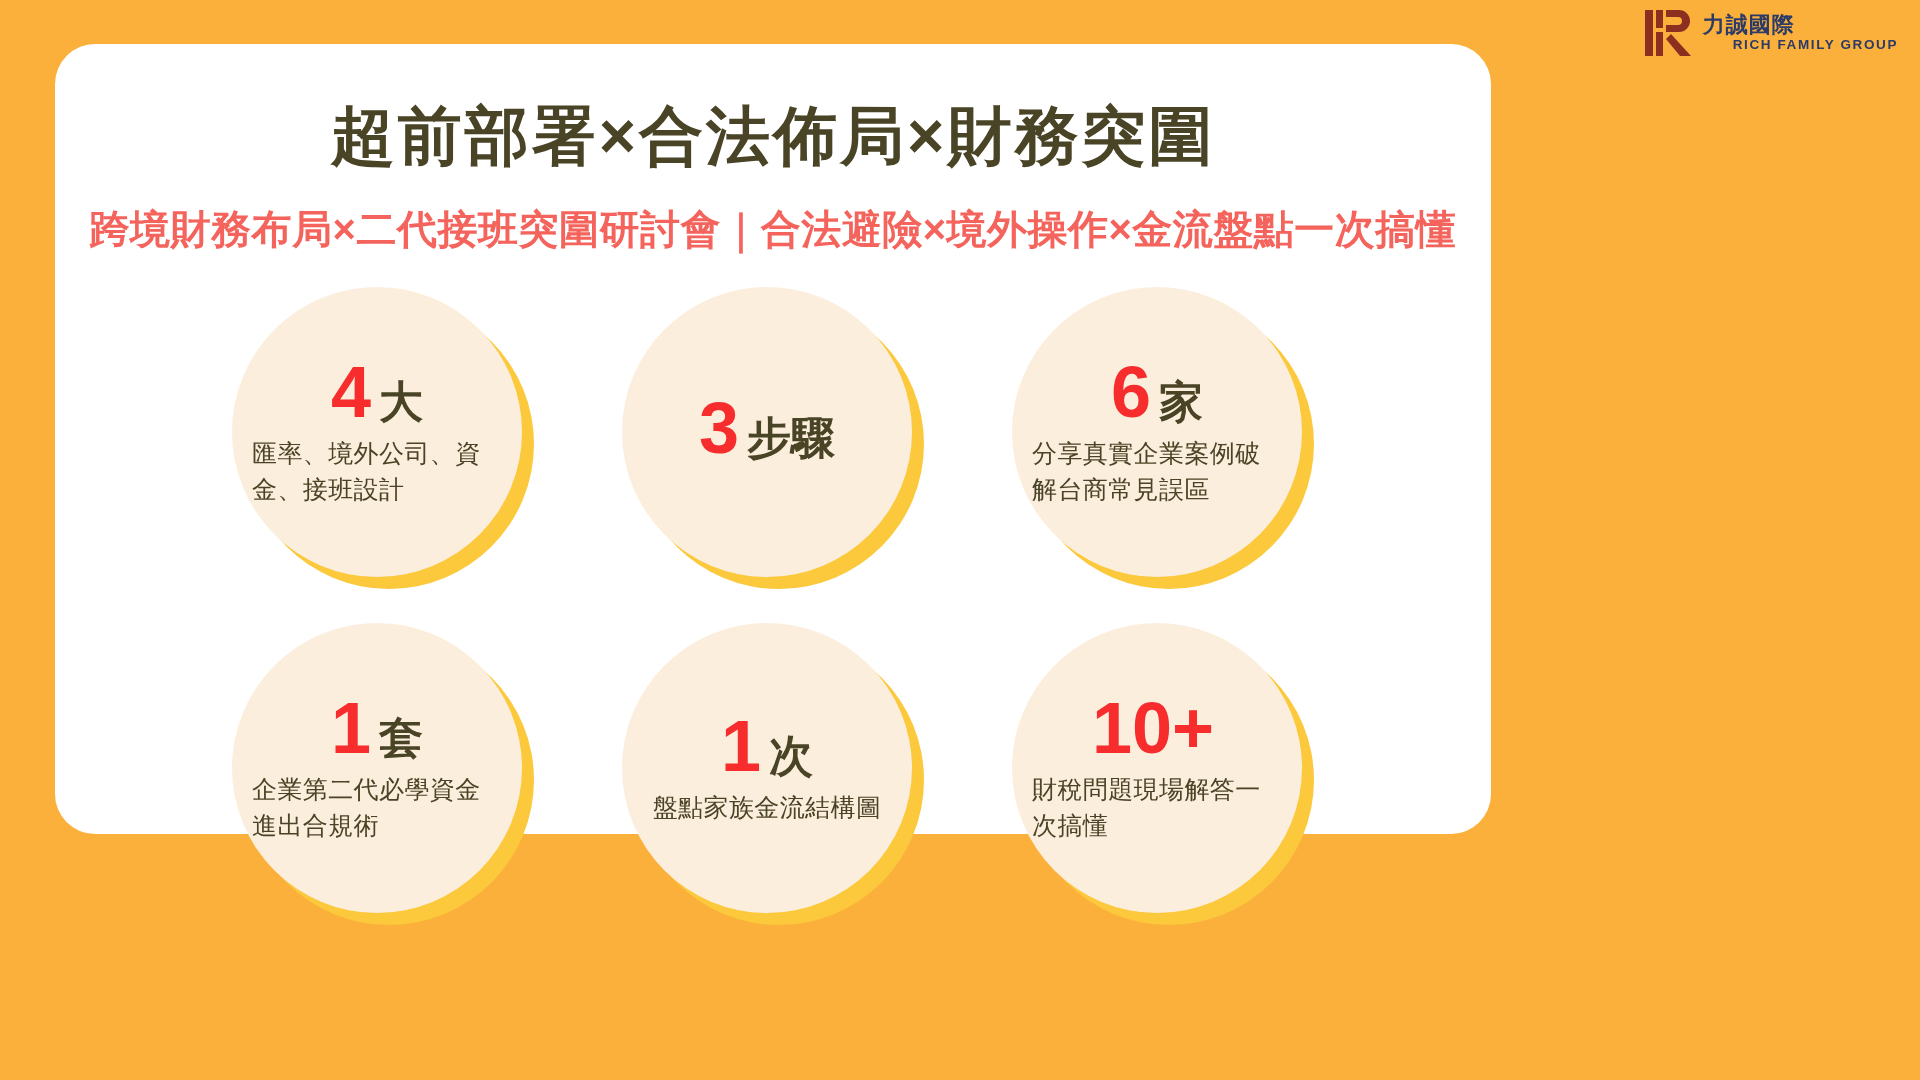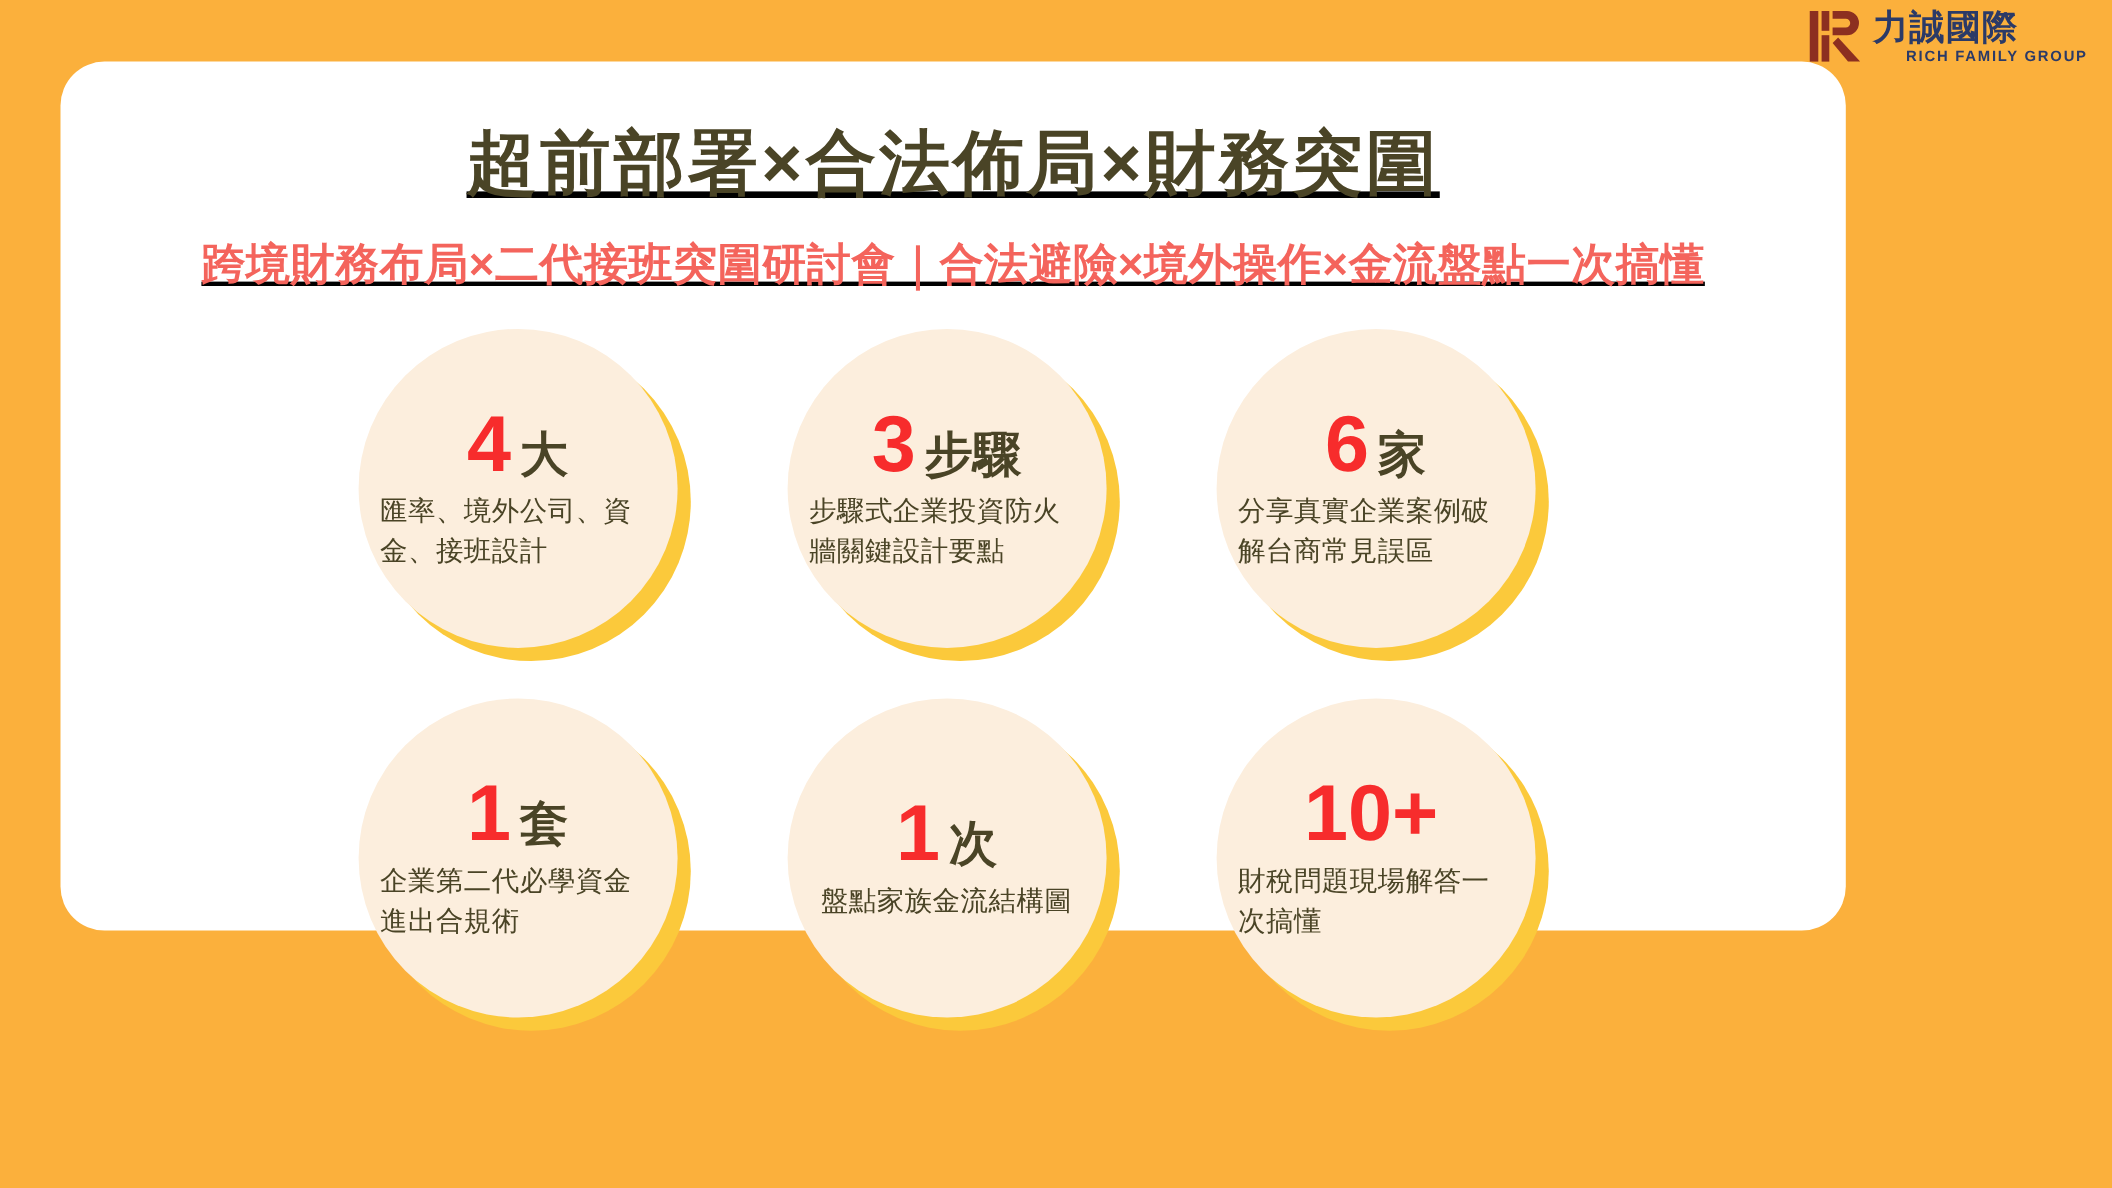--- a/index.html
+++ b/index.html
@@ -22,47 +22,46 @@
     top: 8px;
     right: 22px;
     display: flex;
     align-items: center;
     gap: 12px;
     z-index: 5;
   }
   .logo-mark { width: 46px; height: 50px; display: block; }
   .logo-textblock { display: flex; flex-direction: column; align-items: flex-start; }
   .logo-cn {
-    font-size: 32px;
+    font-size: 22px;
     font-weight: bold;
     color: #2B3A67;
     letter-spacing: 1px;
     line-height: 1.05;
   }
   .logo-en {
     font-size: 13.5px;
     font-weight: bold;
     color: #2B3A67;
     letter-spacing: 1.6px;
     line-height: 1.1;
     margin-top: 2px;
     padding-left: 30px;
   }
 
   
   .panel {
     position: absolute;
     left: 55px;
-    top: 56px;
-    width: 1623px;
+    top: 44px;
+    width: 1436px;
     height: 790px;
     background: #FFFFFF;
     border-radius: 40px;
     padding-top: 30px;
-    text-decoration: underline;
   }
 
   
   .main-title {
     text-align: center;
     font-size: 64px;
     font-weight: bold;
     color: #4A4426;
     letter-spacing: 3px;
     line-height: 1.15;
@@ -190,21 +189,20 @@
       </div>
     </div>
 
     <div class="cell">
       <div class="ring"></div>
       <div class="disc">
         <div class="stat-line">
           <span class="stat-num">3</span>
           <span class="stat-unit">步驟</span>
         </div>
-        <div class="stat-desc">步驟式企業投資防火牆關鍵設計要點</div>
       </div>
     </div>
 
     <div class="cell">
       <div class="ring"></div>
       <div class="disc">
         <div class="stat-line">
           <span class="stat-num">6</span>
           <span class="stat-unit">家</span>
         </div>

